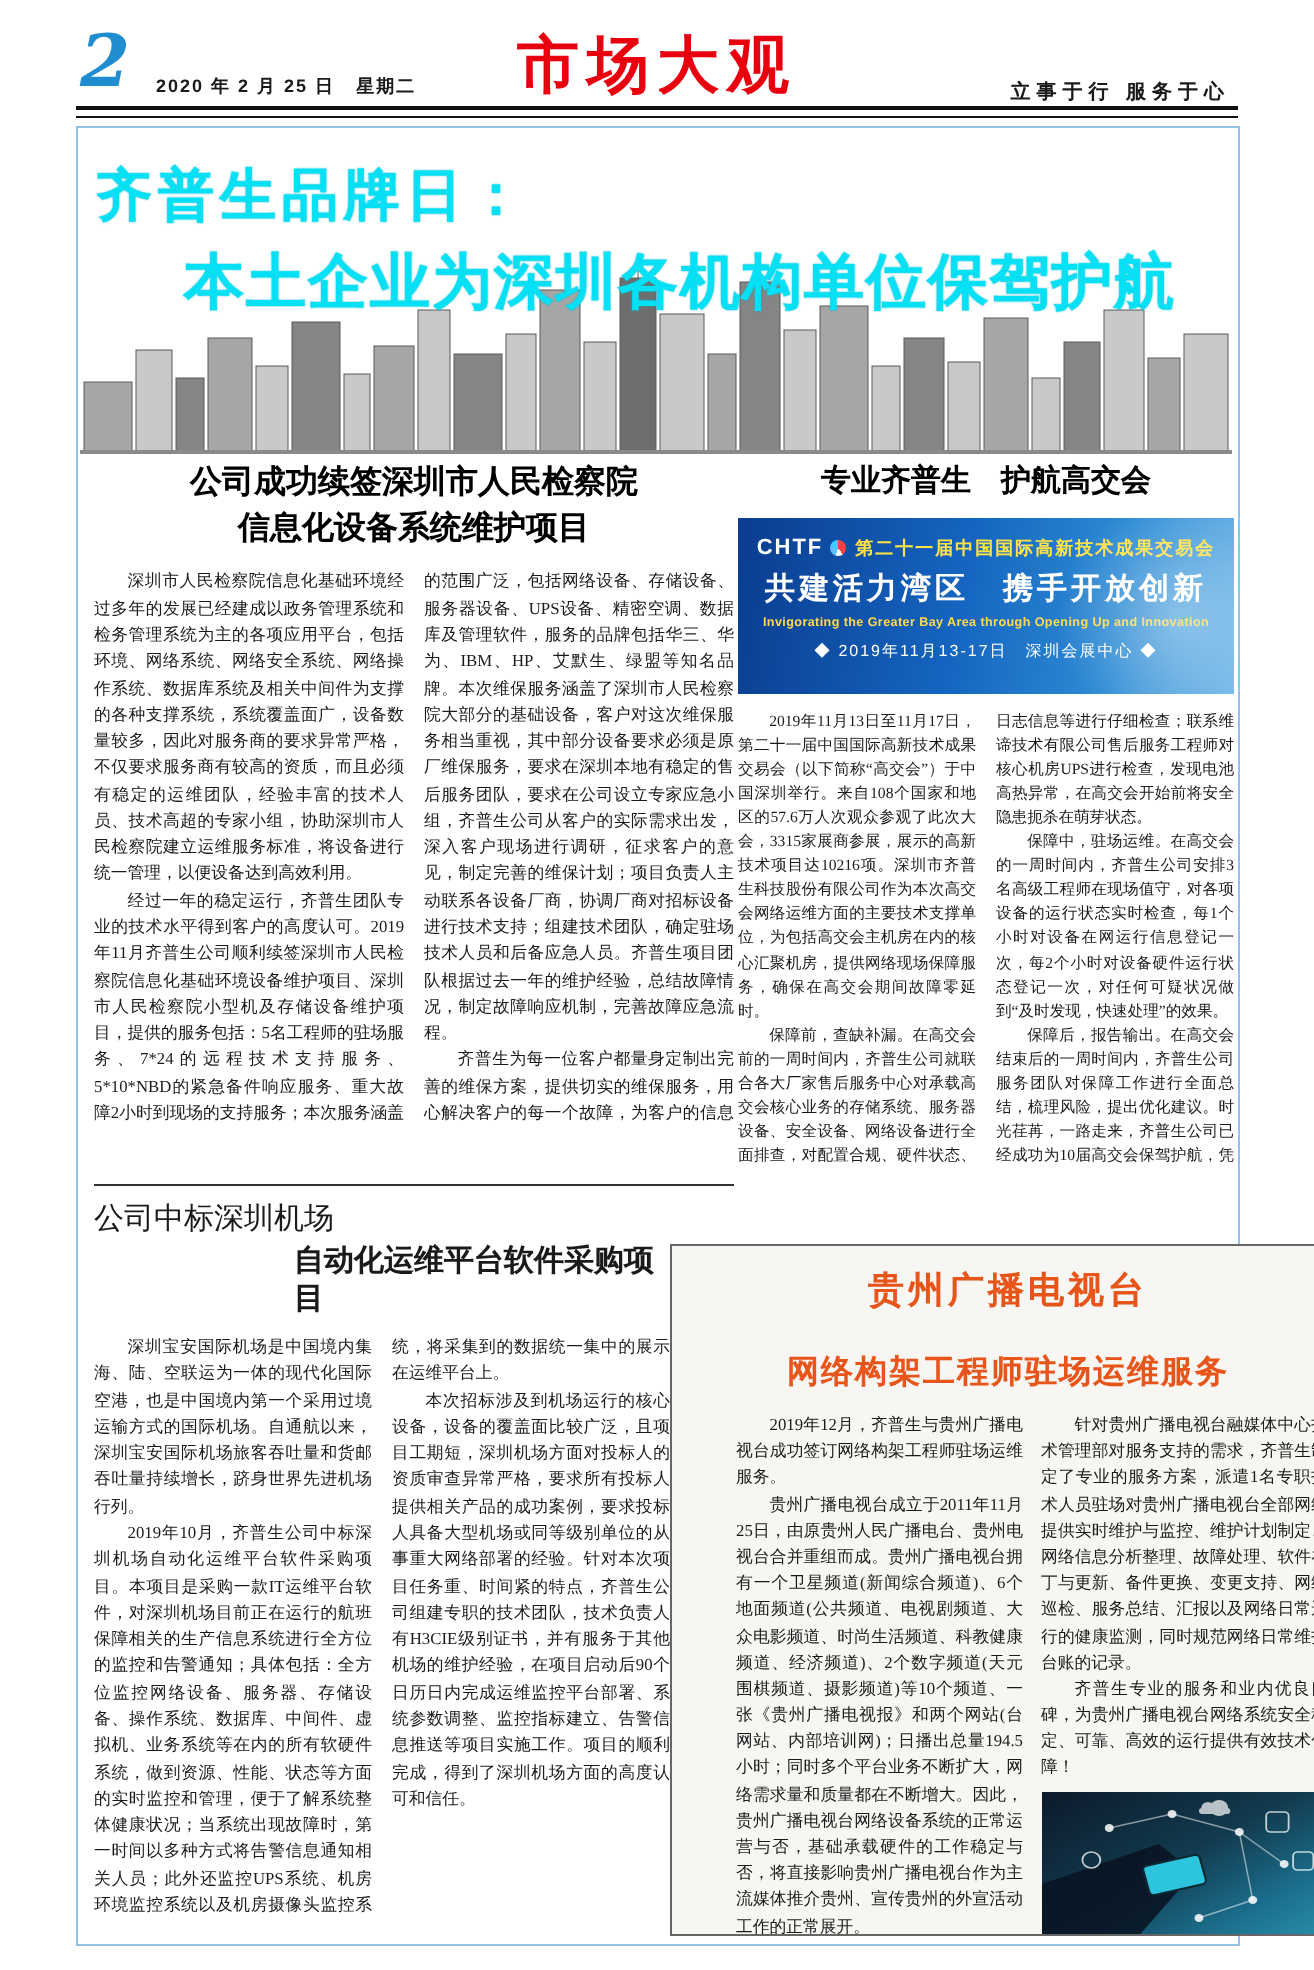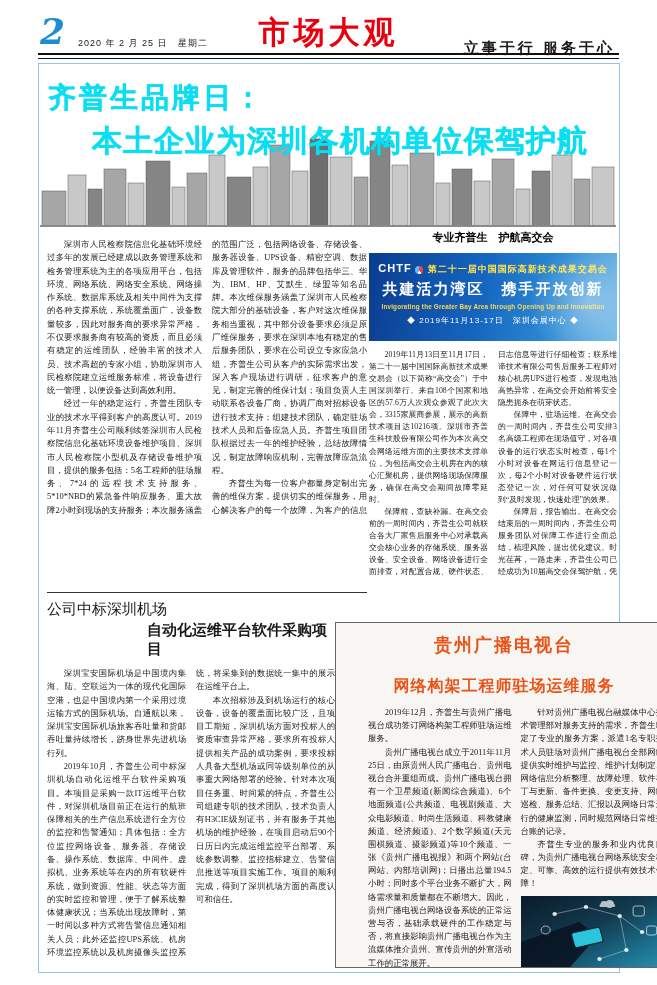--- a/index.html
+++ b/index.html
@@ -1,24 +1,24 @@
 <!DOCTYPE html>
 <html><head>
 <meta charset="utf-8">
 <style>
   html,body{margin:0;padding:0;background:#e9e9e9;}
   .page{position:relative;width:657px;height:985px;background:#fff;margin:0 auto;
         font-family:"Liberation Serif",serif;color:#1a1a1a;overflow:hidden;}
   
   .pagenum{position:absolute;left:40px;top:10px;font:italic 700 36px "DejaVu Serif",serif;color:#1f8dd0;}
-  .dateline{position:absolute;left:78px;top:37px;font-size:9px;font-weight:400;letter-spacing:1px;
+  .dateline{position:absolute;left:78px;top:37px;font-size:9px;font-weight:700;letter-spacing:1px;
             font-family:"Liberation Sans",sans-serif;}
   .masthead{position:absolute;left:0;right:0;top:12px;text-align:center;font-size:31px;font-weight:900;
             color:#e8000e;letter-spacing:4px;font-family:"Liberation Sans",sans-serif;}
-  .slogan{position:absolute;right:42px;top:39px;font-size:15px;font-weight:700;letter-spacing:3px;
+  .slogan{position:absolute;right:42px;top:39px;font-size:10px;font-weight:700;letter-spacing:3px;
           font-family:"Liberation Sans",sans-serif;text-align:right;}
   .rule-double{position:absolute;left:38px;width:581px;top:53px;height:3px;
                border-top:2px solid #111;border-bottom:1px solid #111;}
   
   .frame{position:absolute;left:38px;top:63px;width:580px;height:908px;border:1px solid #8fc4e4;}
   
   .headline{position:absolute;left:1px;top:1px;width:576px;height:162px;overflow:hidden;background:#fff;}
   .skyline{position:absolute;left:0;bottom:0;}
   .hl1{position:absolute;left:8px;top:14px;font-size:28px;font-weight:900;color:#05e0f5;
        letter-spacing:3px;font-family:Liberation Sans, sans-serif;text-shadow:0 0 1px #00b8cf;}
@@ -34,21 +34,21 @@
   .art1{position:absolute;left:8px;top:166px;width:320px;}
   .art1 .body{height:292px;}
   .divider{position:absolute;left:8px;top:528px;width:320px;border-top:1px solid #333;}
   
   .art3{position:absolute;left:8px;top:536px;width:288px;}
   .art3 .t1{font-size:15px;font-weight:400;font-family:"Liberation Sans",sans-serif;}
   .art3 .t2{font-size:15px;font-weight:700;font-family:"Liberation Sans",sans-serif;margin-left:100px;margin-top:2px;}
   .art3 .body{height:300px;}
   
   .art2{position:absolute;left:330px;top:166px;width:248px;}
-  .art2 .art-title{font-size:11px;}
+  .art2 .art-title{font-size:15px;}
   .art2 .body{height:236px;font-size:7.8px;line-height:1.55;}
   .banner{margin-top:7px;height:88px;position:relative;text-align:center;color:#fff;
           font-family:"Liberation Sans",sans-serif;overflow:hidden;
           background:linear-gradient(100deg,#0a3c8f 0%,#1565c0 45%,#2e8bd4 75%,#6fb7e8 100%);}
   .banner:before{content:"";position:absolute;left:60%;top:-20px;width:140px;height:140px;
           background:radial-gradient(circle,rgba(255,255,255,.35) 0%,rgba(255,255,255,0) 60%);}
   .banner .row1{padding-top:9px;font-size:9px;font-weight:700;color:#ffe24a;letter-spacing:1px;}
   .banner .chtf{color:#fff;font-size:11px;font-weight:900;letter-spacing:1px;margin-right:3px;}
   .banner .chtf-dot{display:inline-block;width:8px;height:8px;border-radius:50%;vertical-align:middle;
           margin-right:5px;background:conic-gradient(#ff4040 0 40%,#ffffff 40% 55%,#58c0ff 55% 100%);}
@@ -116,20 +116,24 @@
           <rect x="534" y="48" width="16" height="48" fill="#a6a6a6"></rect>
           <rect x="552" y="36" width="22" height="60" fill="#c8c8c8"></rect>
         </g>
         <rect x="0" y="94" width="576" height="2" fill="#8a8a8a"></rect>
       </svg>
       <div class="hl1">齐普生品牌日：</div>
       <div class="hl2">本土企业为深圳各机构单位保驾护航</div>
     </section>
 
     <section class="art1">
+      <div class="art-title">
+        <div>公司成功续签深圳市人民检察院</div>
+        <div>信息化设备系统维护项目</div>
+      </div>
       <div class="body">
         <p>深圳市人民检察院信息化基础环境经过多年的发展已经建成以政务管理系统和检务管理系统为主的各项应用平台，包括环境、网络系统、网络安全系统、网络操作系统、数据库系统及相关中间件为支撑的各种支撑系统，系统覆盖面广，设备数量较多，因此对服务商的要求异常严格，不仅要求服务商有较高的资质，而且必须有稳定的运维团队，经验丰富的技术人员、技术高超的专家小组，协助深圳市人民检察院建立运维服务标准，将设备进行统一管理，以便设备达到高效利用。</p>
         <p>经过一年的稳定运行，齐普生团队专业的技术水平得到客户的高度认可。2019年11月齐普生公司顺利续签深圳市人民检察院信息化基础环境设备维护项目、深圳市人民检察院小型机及存储设备维护项目，提供的服务包括：5名工程师的驻场服务、7*24的远程技术支持服务、5*10*NBD的紧急备件响应服务、重大故障2小时到现场的支持服务；本次服务涵盖的范围广泛，包括网络设备、存储设备、服务器设备、UPS设备、精密空调、数据库及管理软件，服务的品牌包括华三、华为、IBM、HP、艾默生、绿盟等知名品牌。本次维保服务涵盖了深圳市人民检察院大部分的基础设备，客户对这次维保服务相当重视，其中部分设备要求必须是原厂维保服务，要求在深圳本地有稳定的售后服务团队，要求在公司设立专家应急小组，齐普生公司从客户的实际需求出发，深入客户现场进行调研，征求客户的意见，制定完善的维保计划；项目负责人主动联系各设备厂商，协调厂商对招标设备进行技术支持；组建技术团队，确定驻场技术人员和后备应急人员。齐普生项目团队根据过去一年的维护经验，总结故障情况，制定故障响应机制，完善故障应急流程。</p>
         <p>齐普生为每一位客户都量身定制出完善的维保方案，提供切实的维保服务，用心解决客户的每一个故障，为客户的信息化设备稳定运行保驾护航，成为客户信息化安全的坚强后盾。</p>
       </div>
     </section>
 
     <div class="divider"></div>
 
     <section class="art3">

